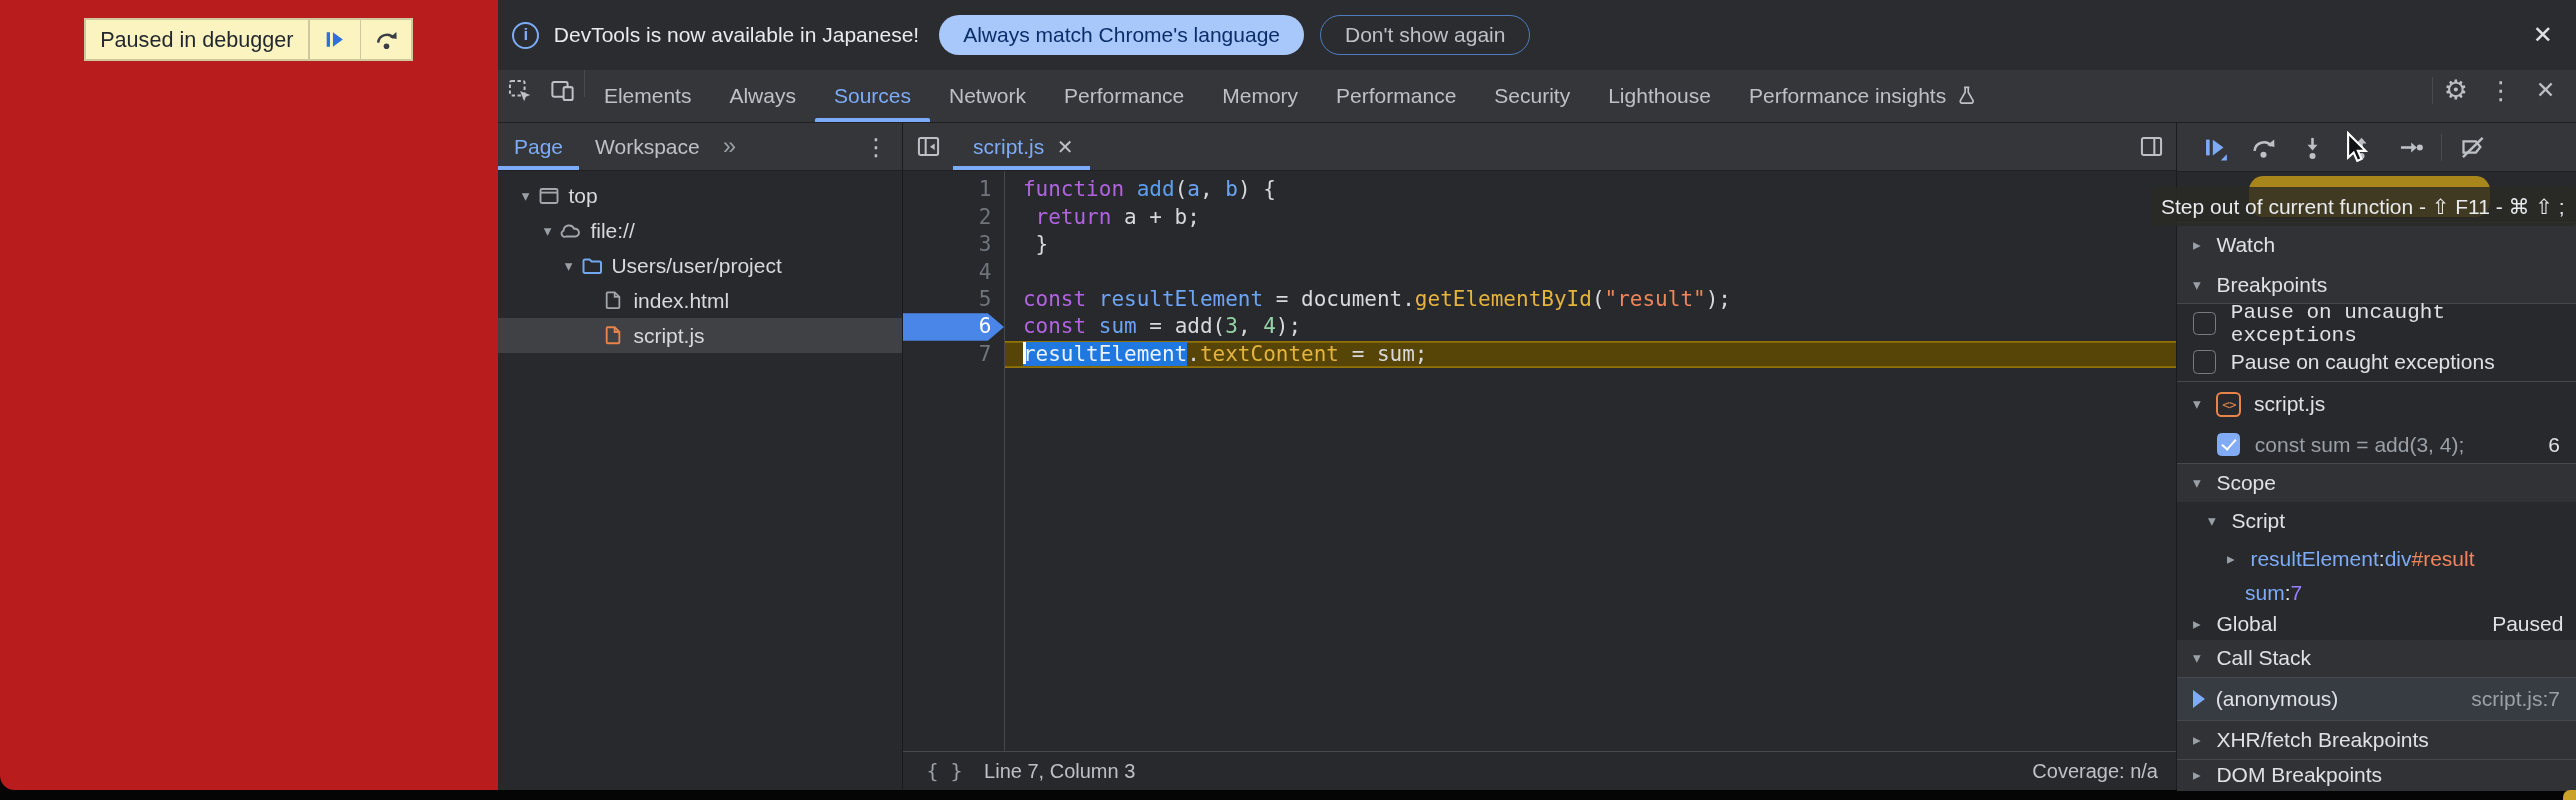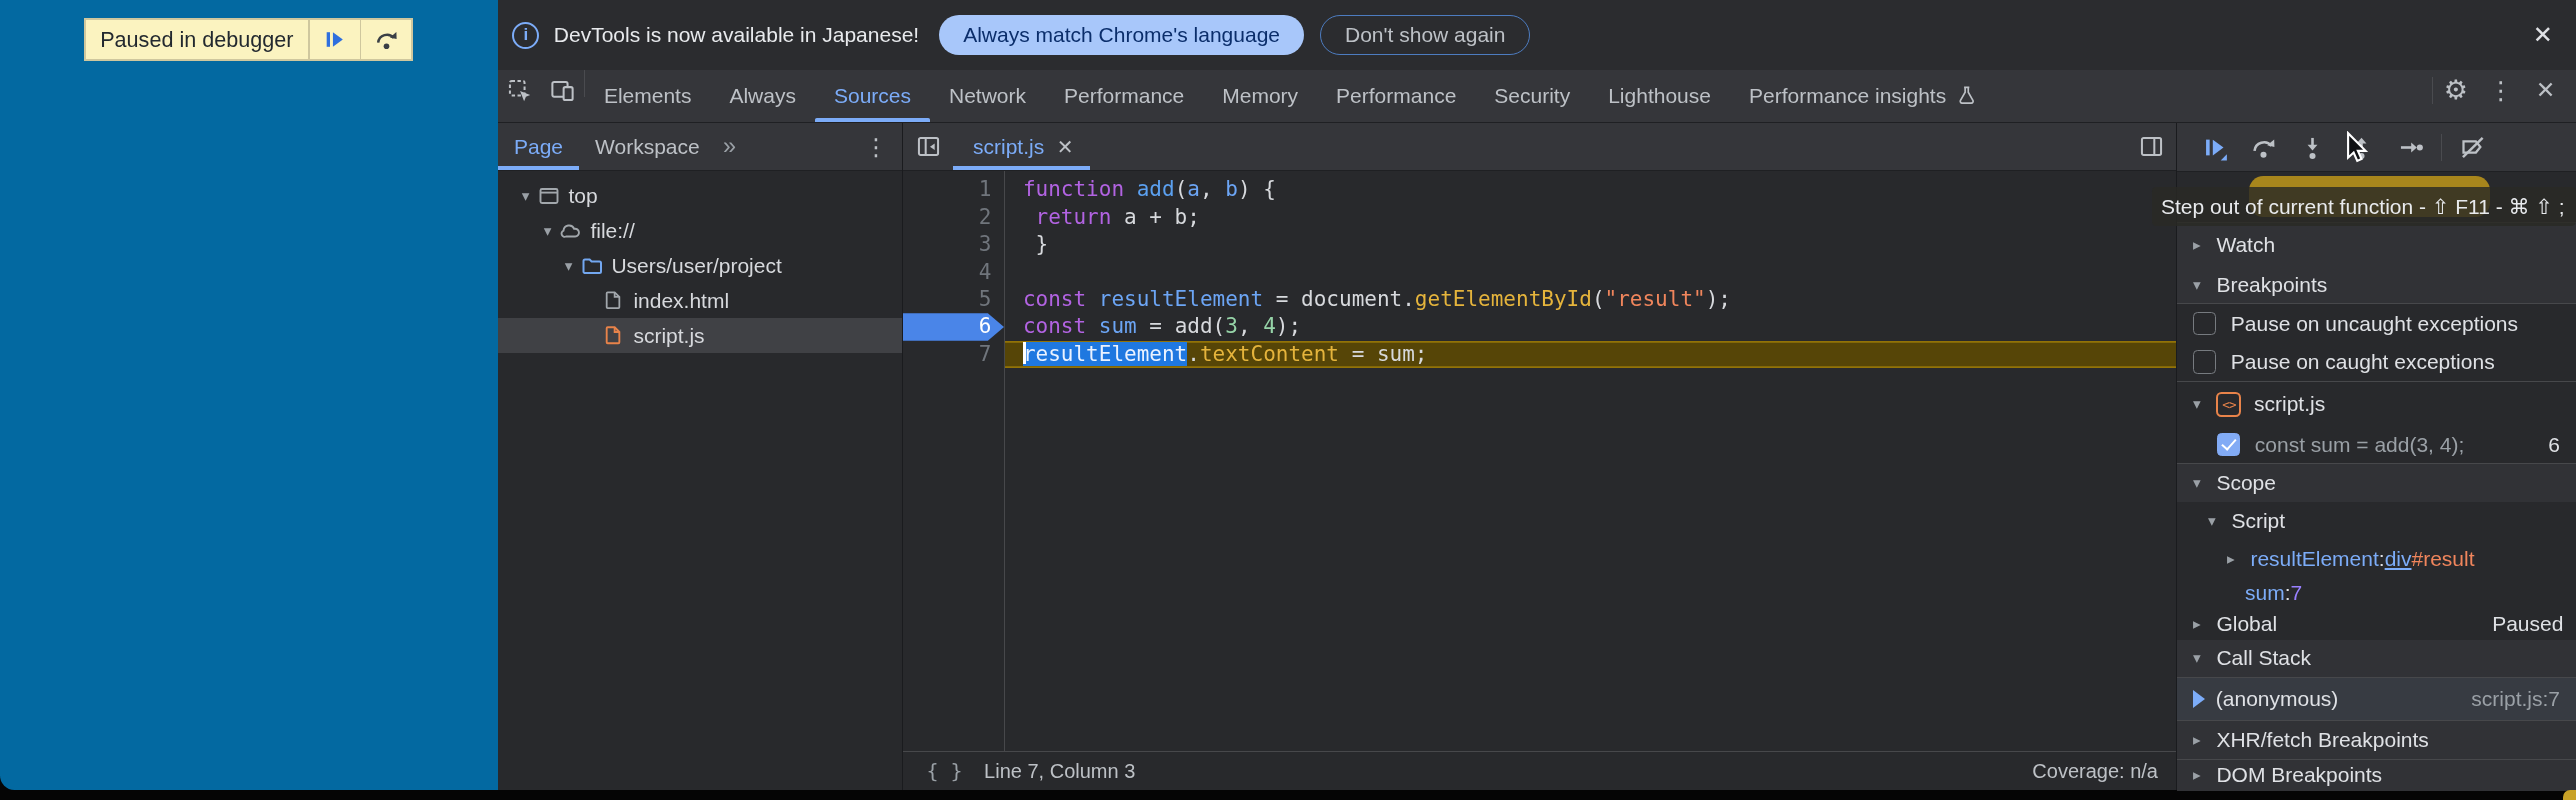--- a/index.html
+++ b/index.html
@@ -2,21 +2,21 @@
 <html style="font-size:14.4px"><head>
 <meta charset="utf-8">
 <style>
   * { margin:0; padding:0; box-sizing:border-box; }
   html,body { background:#050505; }
   body { font-family:"Liberation Sans", sans-serif; }
   .screen { position:relative; width:2576px; height:801px; overflow:hidden; background:#050505; }
 
   
   .webpage { position:absolute; left:0; top:0; width:498px; height:790px;
-             background:#0369a1; border-bottom-left-radius:14.4px; }
+             background:#b91c1c; border-bottom-left-radius:14.4px; }
   .paused-banner { position:absolute; left:84px; top:18px; height:43px;
                    display:flex; align-items:stretch; gap:1.8px; padding:1.8px;
                    background:#CFC79E; }
   .pb-seg { background:#FBF3C0; display:flex; align-items:center; }
   .pb-label { padding:0 14.4px; font-size:21.6px; color:#23292F; white-space:nowrap; }
   .pb-btn { width:50px; justify-content:center; cursor:pointer; }
 
   
   .devtools { position:absolute; left:498px; top:0; width:2078px; height:790px;
               background:#28292C; color:#DFE1E5; }
@@ -129,21 +129,21 @@
   .checkbox.checked::after { content:""; position:absolute; left:7.2px; top:2.7px; width:6.3px; height:11.7px;
               border:solid #FFFFFF; border-width:0 2.7px 2.7px 0; transform:rotate(42deg); }
   .js-badge { width:25px; height:25px; border:2.2px solid #E8834A; border-radius:5.4px;
               color:#E8834A; font-family:"DejaVu Sans Mono", monospace; font-size:12.6px;
               display:flex; align-items:center; justify-content:center; letter-spacing:-0.9px;
               flex:none; margin-right:12.6px; }
   .bp-code { color:#9AA0A6; }
   .right-val { margin-left:auto; margin-right:16px; }
   .dim { color:#9AA0A6; }
   .scope-name { color:#7CACF8; }
-  .scope-tag { color:#7CACF8;text-decoration:underline; } .scope-id { color:#F0855C; } .scope-num { color:#9980FF; }
+  .scope-tag { color:#7CACF8; } .scope-id { color:#F0855C; } .scope-num { color:#9980FF; }
   .frame-arrow { width:0; height:0; border-top:9px solid transparent; border-bottom:9px solid transparent;
                  border-left:12.6px solid #7CACF8; margin-right:10.8px; flex:none; }
   .anon-row { background:#373B42; }
 
   
   .gold-corner { position:absolute; right:0; bottom:0; width:13.5px; height:10.8px;
                  background:#C9A227; border-top-left-radius:7.2px; }
   .tooltip { position:absolute; left:2152px; top:187px; width:424px; height:39px;
              background:rgba(42,41,37,0.82); border-radius:4.5px; display:flex; align-items:center;
              padding-left:9px; font-size:21px; color:#E8EAED; white-space:nowrap;
@@ -415,21 +415,21 @@
         </div>
 
         <div class="sb-row header" style="height:43px;">
           <span class="arrow">▸</span>
           <span>Watch</span>
         </div>
         <div class="sb-row header bb" style="height:38px;">
           <span class="arrow">▾</span>
           <span>Breakpoints</span>
         </div>
-        <div class="sb-row" style="height:39px;">
+        <div class="sb-row" style="height:39px;font-family:Liberation Mono, monospace;">
           <span class="checkbox"></span>
           <span>Pause on uncaught exceptions</span>
         </div>
         <div class="sb-row bb" style="height:39px;">
           <span class="checkbox"></span>
           <span>Pause on caught exceptions</span>
         </div>
         <div class="sb-row" style="height:44px;">
           <span class="arrow">▾</span>
           <span class="js-badge">&lt;&gt;</span>

